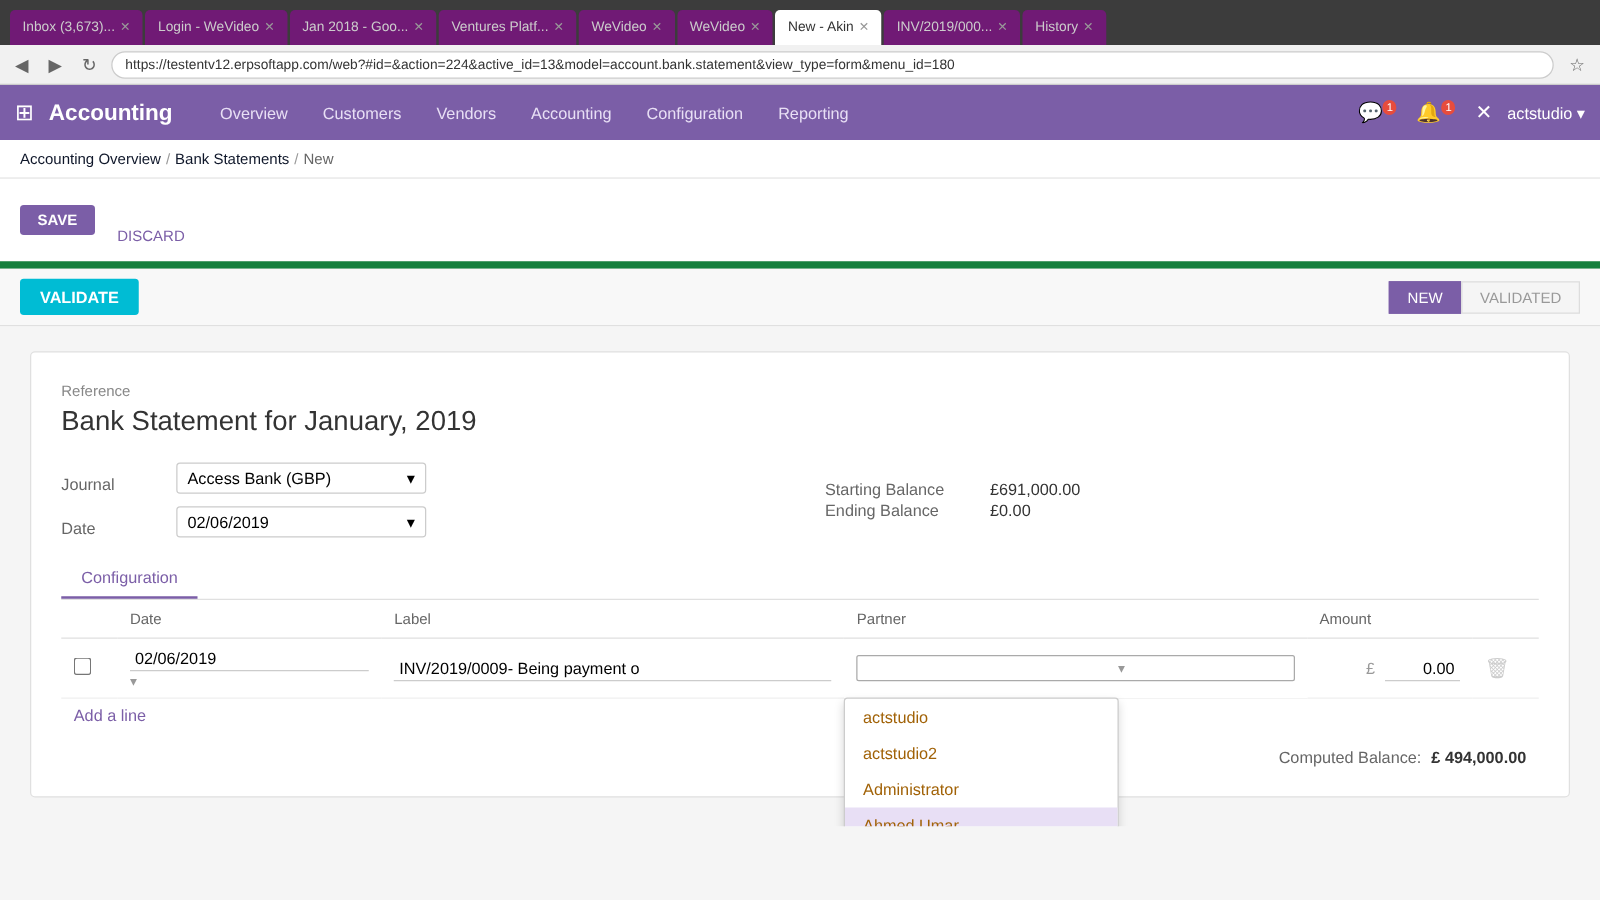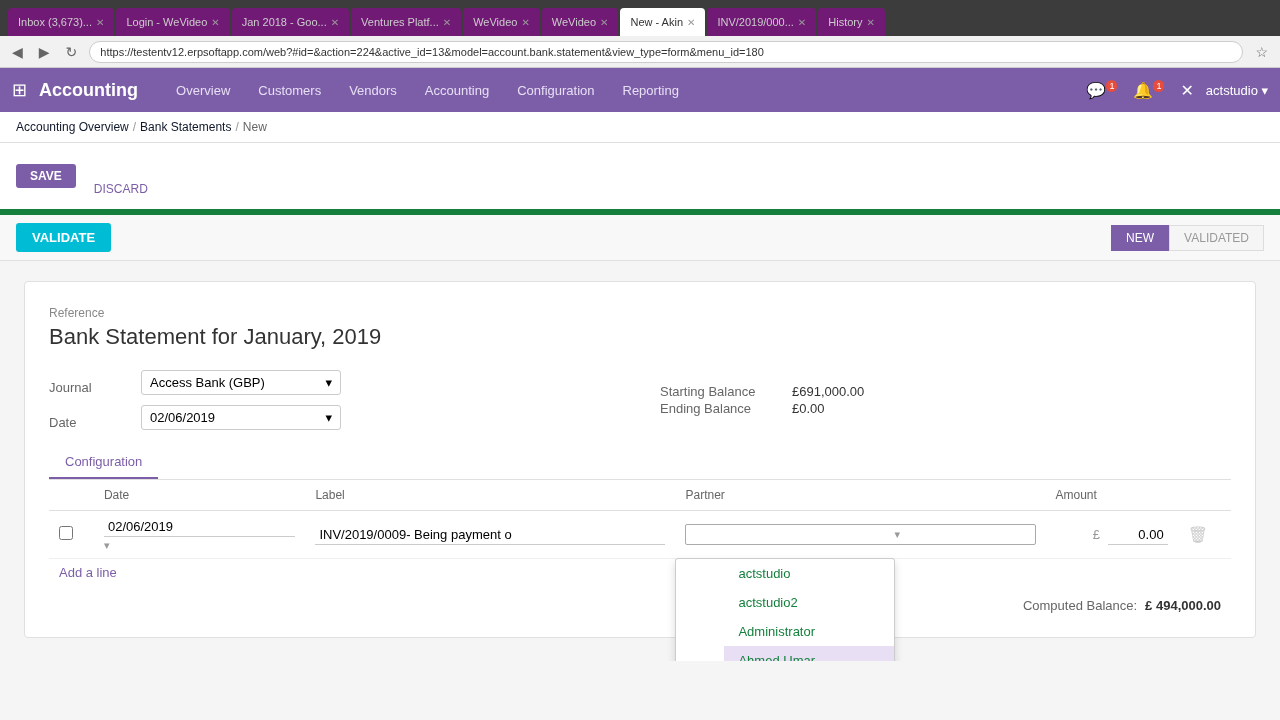--- a/index.html
+++ b/index.html
@@ -375,22 +375,21 @@
       background: #fff;
       border: 1px solid #ccc;
       border-radius: 3px;
       min-width: 220px;
       box-shadow: 0 4px 8px rgba(0,0,0,0.15);
     }
     .dropdown-item {
       padding: 7px 14px;
       font-size: 13px;
       cursor: pointer;
-      color: #15803d;
-      margin-left: 48px;
+      color: #a16207;
     }
     .dropdown-item:hover, .dropdown-item.highlighted {
       background: #e8dff5;
     }
 
     .delete-icon {
       color: #ccc;
       cursor: pointer;
       font-size: 16px;
     }

